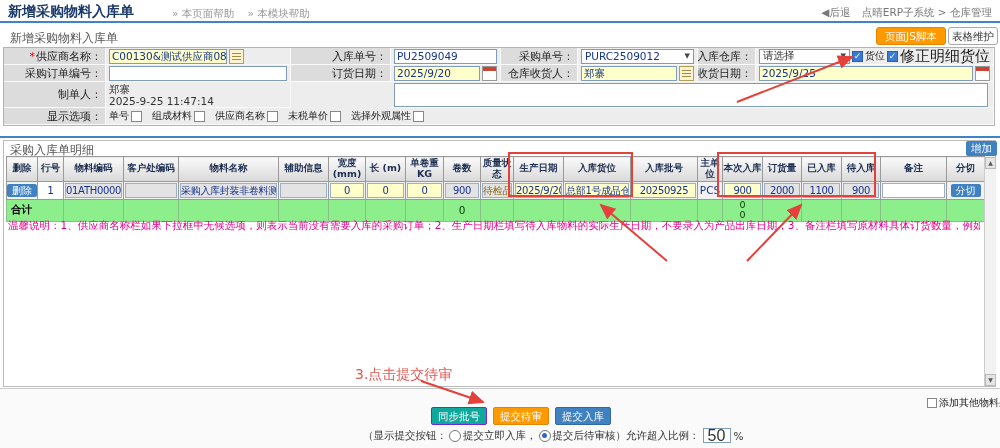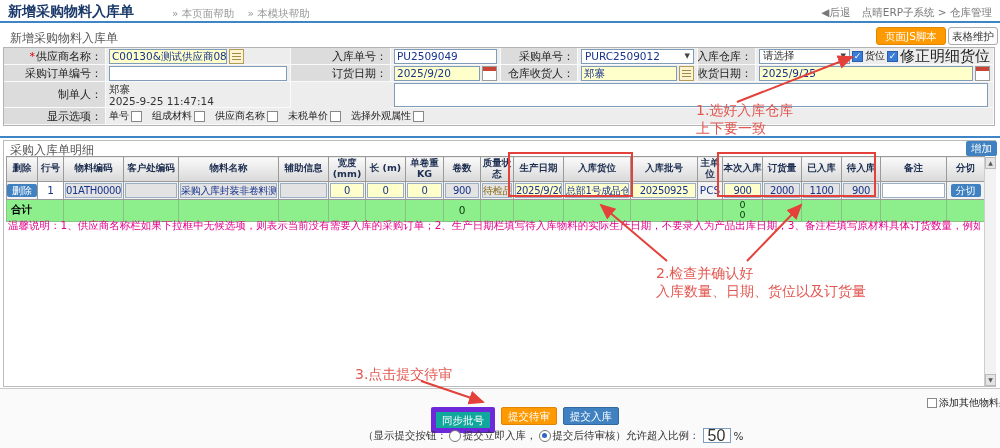--- a/index.html
+++ b/index.html
@@ -77,21 +77,21 @@
   .footnote{position:absolute;left:8px;top:219px;width:972px;color:#e5008c;font-size:10.5px;
             white-space:nowrap;overflow:hidden;}
   
   .footer-bg{position:absolute;left:0;top:388px;width:1000px;height:60px;background:#fafafa;
              border-top:1px solid #c9c9c9;}
   .addother{position:absolute;left:925px;top:396px;display:flex;align-items:center;}
   .addother .cbl{font-size:10px;}
   .fbtns{position:absolute;left:431px;top:407px;display:flex;}
   .fbtn{height:16px;line-height:16px;padding:0 6px;border-radius:2px;color:#fff;font-size:10.5px;
         margin-right:6px;cursor:pointer;white-space:nowrap;}
-  .fbtn.sync{background:#10a79c;border:5px solid #6d28d9;text-align:right;}
+  .fbtn.sync{background:#10a79c;border:1px solid #6d28d9;text-align:right;}
   .fbtn.review{background:#ff9900;border:1px solid #e08600;}
   .fbtn.subin{background:#3f81c1;border:1px solid #33699e;}
   .optline{position:absolute;left:363px;top:428px;display:flex;align-items:center;color:#333;
            font-size:10.5px;white-space:nowrap;}
   .radio{width:10px;height:10px;border-radius:50%;border:1px solid #777;background:#fff;margin:0 2px;
          display:flex;flex:none;}
   .radio.sel2::after{content:"";width:5px;height:5px;border-radius:50%;background:#2f67c4;margin:auto;}
   .ratio-in{width:26px;height:13px;border:1px solid #7f9db9;background:#fff;font-size:16px;
             text-align:center;color:#333;margin:0 3px;padding:0;}
   
@@ -405,23 +405,15 @@
       <marker id="ah" markerWidth="9" markerHeight="8" refX="7" refY="3.5" orient="auto">
         <path d="M0,0 L8,3.5 L0,7 z" fill="#e3413a"></path>
       </marker>
     </defs>
     <line x1="737" y1="102" x2="852" y2="57" stroke="#e3413a" stroke-width="2" marker-end="url(#ah)"></line>
     <line x1="667" y1="261" x2="601" y2="205" stroke="#e3413a" stroke-width="2" marker-end="url(#ah)"></line>
     <line x1="747" y1="261" x2="801" y2="205" stroke="#e3413a" stroke-width="2" marker-end="url(#ah)"></line>
     <line x1="421" y1="381" x2="483" y2="402" stroke="#e3413a" stroke-width="2" marker-end="url(#ah)"></line>
   </svg>
 
-  <div class="ann" style="left:696px;top:101px;">
-    <div>1.选好入库仓库</div>
-    <div>上下要一致</div>
-  </div>
-  <div class="ann" style="left:656px;top:264px;">
-    <div>2.检查并确认好</div>
-    <div>入库数量、日期、货位以及订货量</div>
-  </div>
   <div class="ann" style="left:355px;top:365px;">3.点击提交待审</div>
 
 </div>
 
 </body></html>

